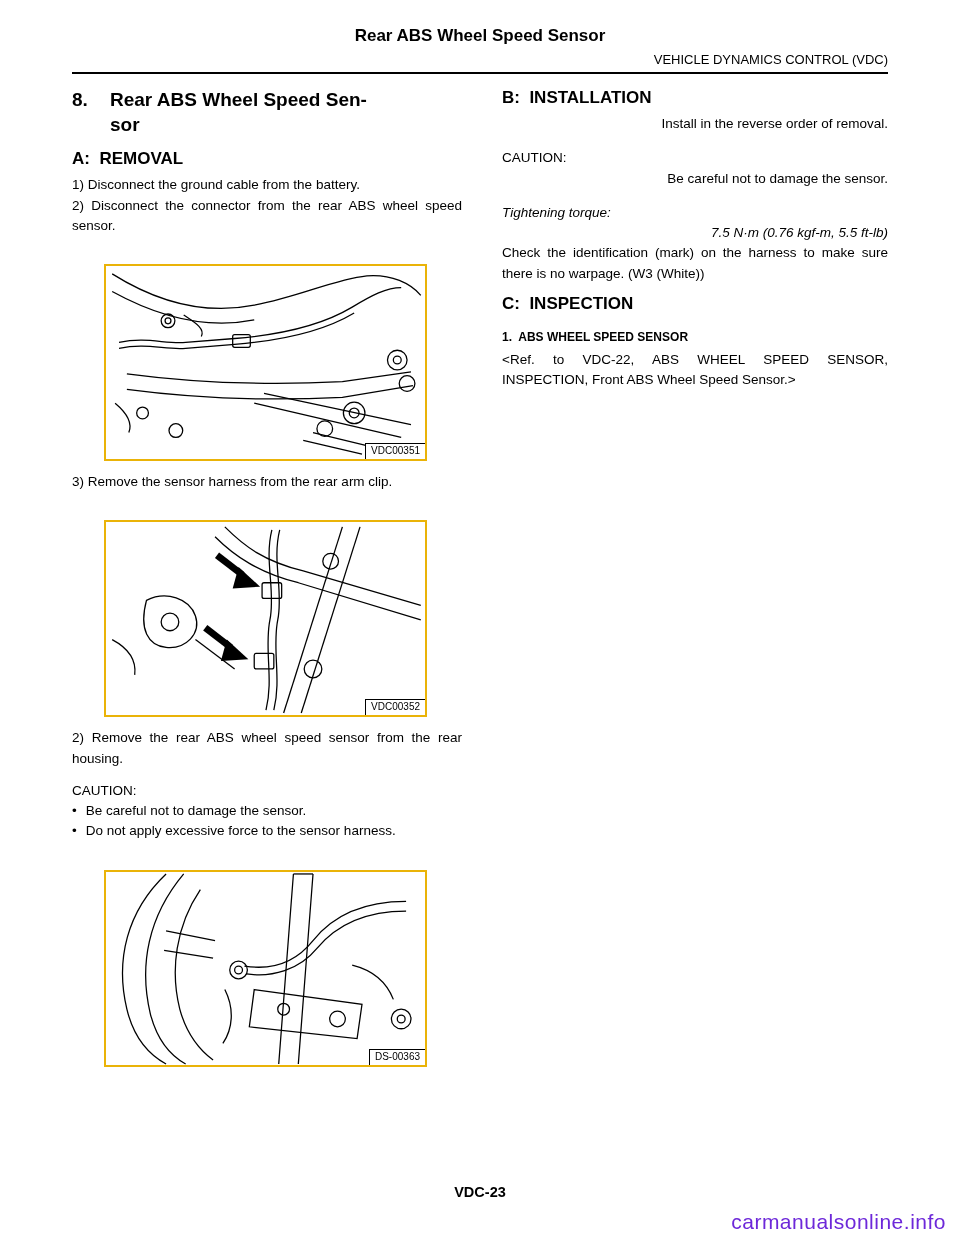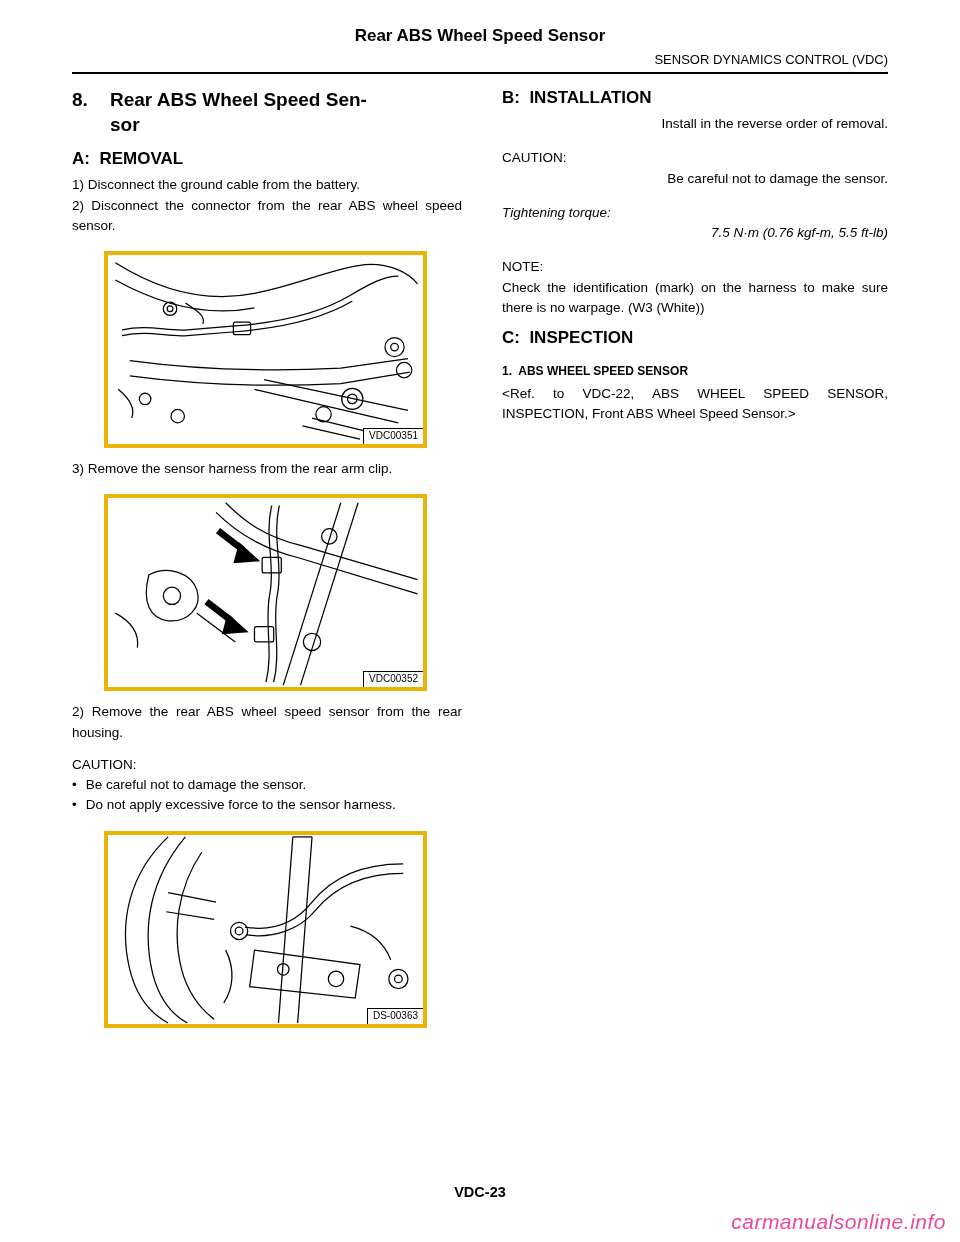--- a/index.html
+++ b/index.html
@@ -68,24 +68,24 @@
   .bold { font-weight: normal; }
   .ital { font-style: italic; }
   .mt6  { margin-top: 6px; }
   .mt12 { margin-top: 12px; }
   .mt14 { margin-top: 14px; }
   .indent { padding-left: 22px; }
   .bullet-mark { margin-right: 9px; }
   
   .figure {
     position: relative;
-    margin: 15px 0 11px 32px;
+    margin: 28px 0 11px 32px;
     width: 323px;
     height: 197px;
-    border: 4px solid #eab308;
+    border: 2px solid #eab308;
     background: #fff;
   }
   .figure svg { display: block; width: 100%; height: 100%; }
   .fig-label {
     position: absolute;
     right: 0; bottom: 0;
     border-top: 1px solid #000;
     border-left: 1px solid #000;
     background: #fff;
     font-size: 10px;
@@ -99,32 +99,31 @@
     bottom: 42px;
     text-align: center;
     font-size: 14.5px;
     font-weight: bold;
   }
   .watermark {
     position: absolute;
     right: 14px;
     bottom: 8px;
     font-size: 21px;
-    color: #ec4899;
+    color: #6d28d9;
     letter-spacing: 0.5px;
-    font-style: italic;
   }
 </style>
 </head>
 <body>
 
 <div class="page">
 
   <div class="header-title">Rear ABS Wheel Speed Sensor</div>
-  <div class="header-subtitle">SENSOR DYNAMICS CONTROL (VDC)</div>
+  <div class="header-subtitle">VEHICLE DYNAMICS CONTROL (VDC)</div>
   <div class="header-rule"></div>
 
   <div class="col-left">
 
     <div class="section-heading">
       <span class="sec-num">8.</span>
       <span class="sec-title"><span>Rear ABS Wheel Speed Sen-</span><br><span>sor</span></span>
     </div>
 
     <div class="h-letter">A:  REMOVAL</div>
@@ -228,21 +227,20 @@
 
     <div class="h-letter" style="margin-top:0;">B:  INSTALLATION</div>
     <p class="body nojust">Install in the reverse order of removal.</p>
 
     <p class="body bold mt14">CAUTION:</p>
     <p class="body bold nojust">Be careful not to damage the sensor.</p>
 
     <p class="body bold ital mt14">Tightening torque:</p>
     <p class="body bold ital nojust indent">7.5 N·m (0.76 kgf-m, 5.5 ft-lb)</p>
 
-    <p class="body mt14">NOTE:</p>
     <p class="body">Check the identification (mark) on the harness to make sure there is no warpage. (W3 (White))</p>
 
     <div class="h-letter" style="margin-top:10px;">C:  INSPECTION</div>
     <div class="h-sub">1.  ABS WHEEL SPEED SENSOR</div>
 
     <p class="body mt6">&lt;Ref. to VDC-22, ABS WHEEL SPEED SENSOR, INSPECTION, Front ABS Wheel Speed Sensor.&gt;</p>
 
   </div>
 
   <div class="page-footer">VDC-23</div>

